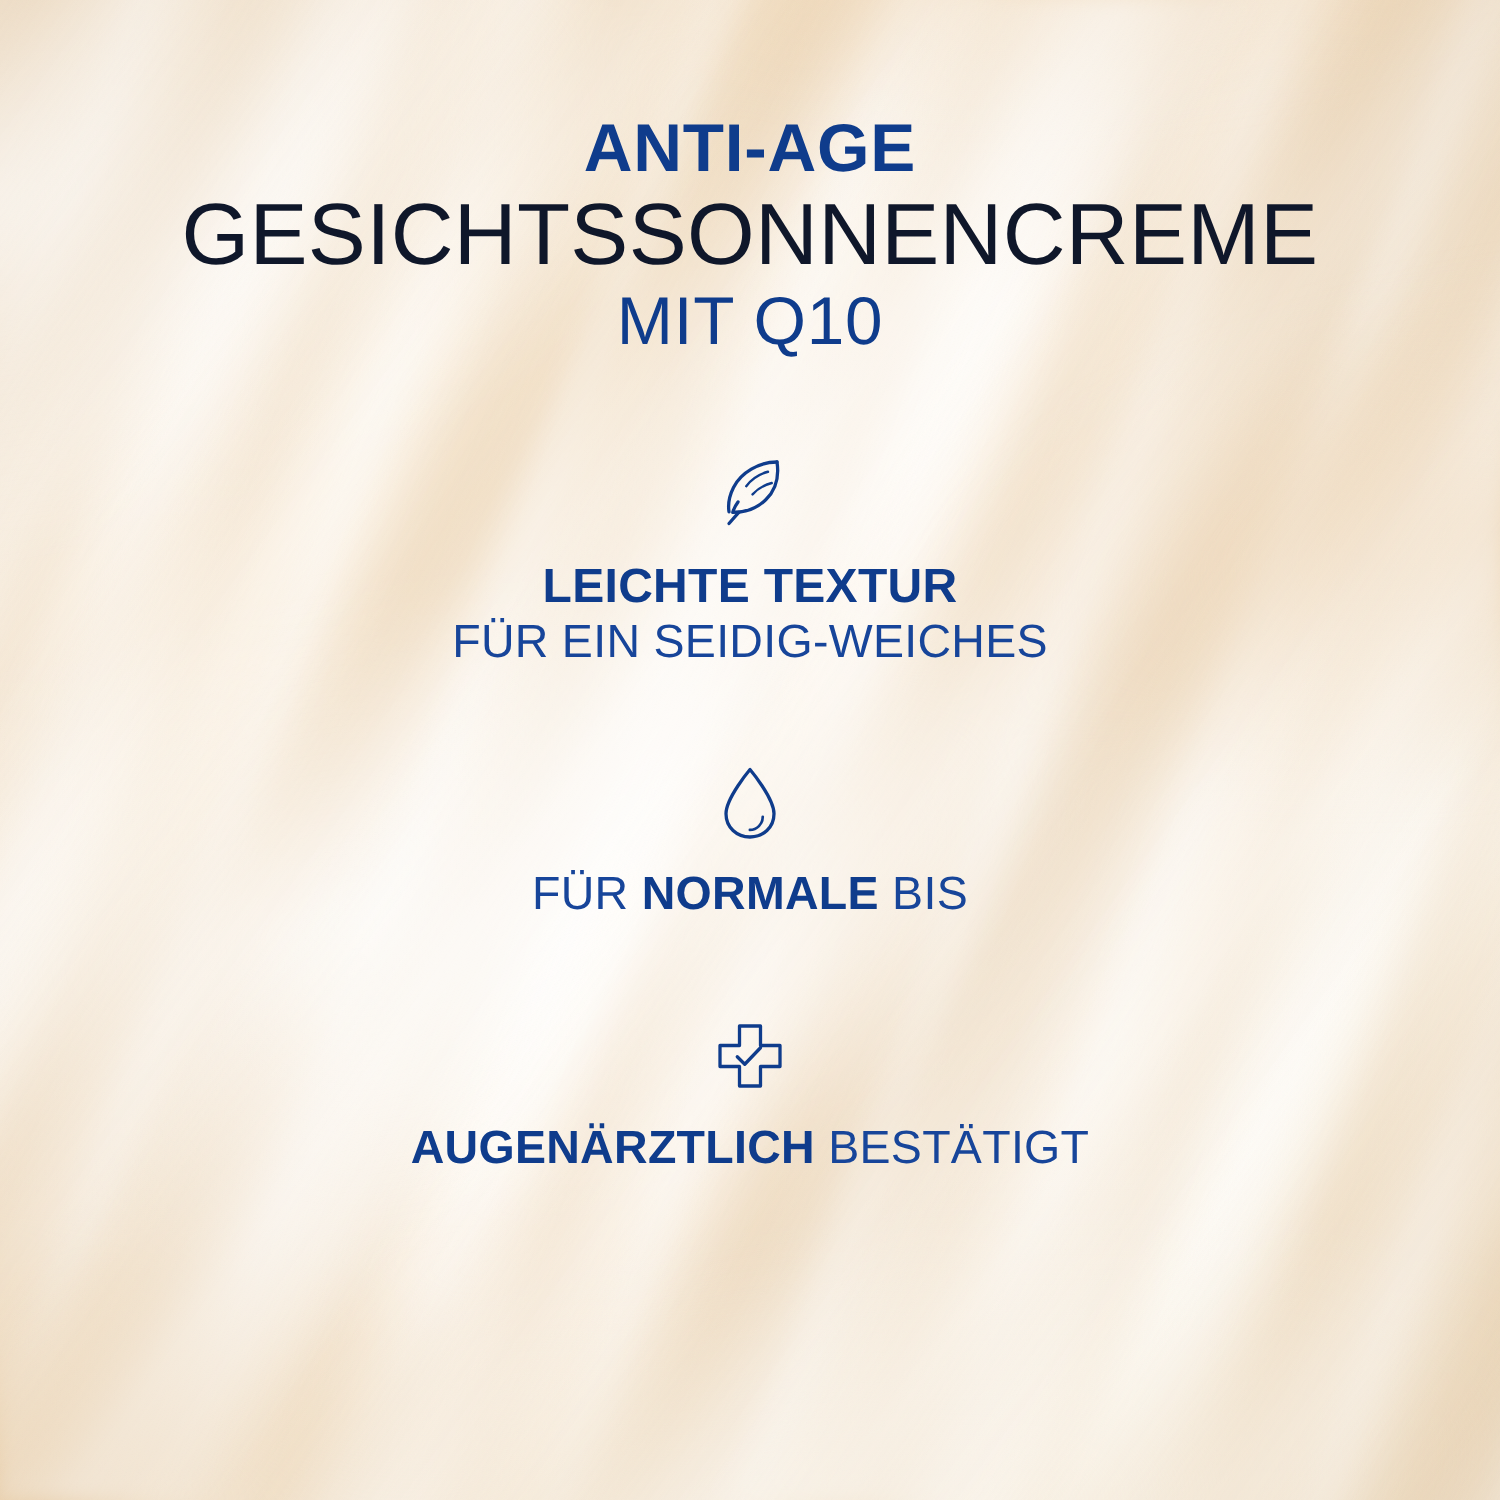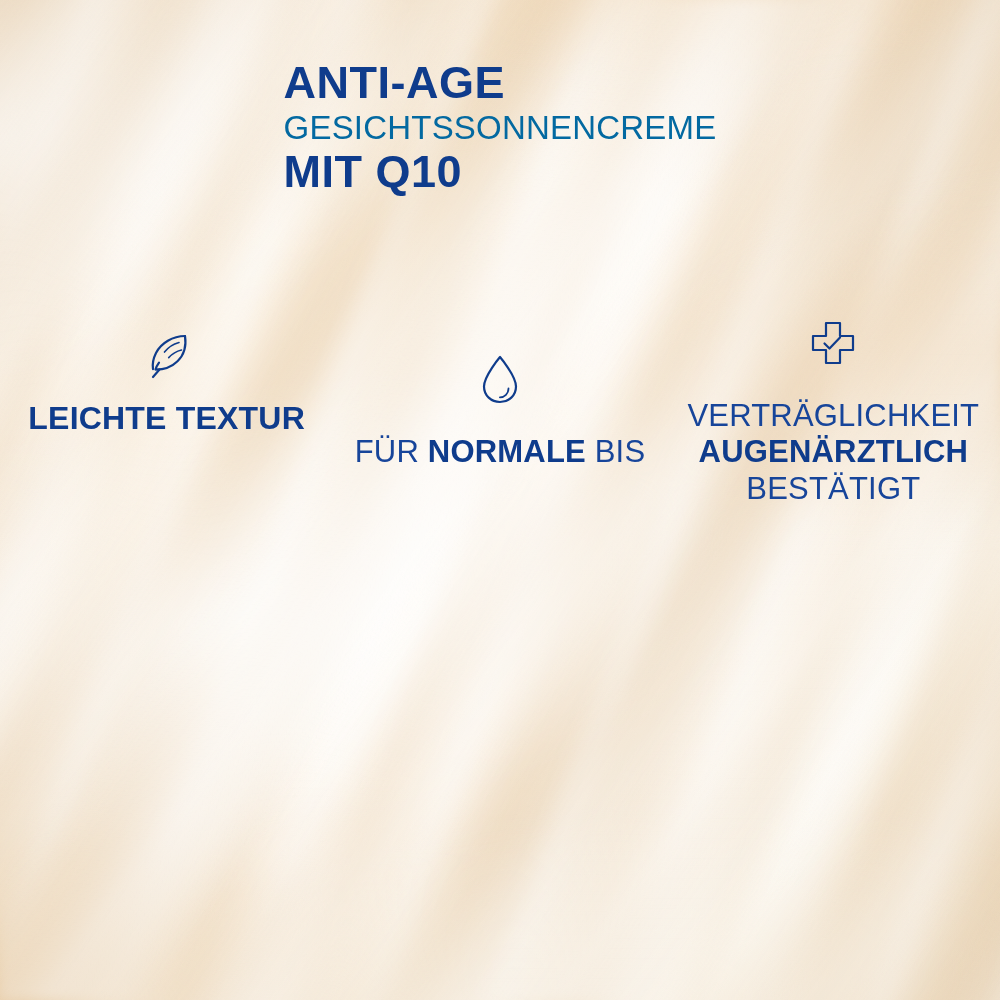--- a/index.html
+++ b/index.html
@@ -105,63 +105,64 @@
   .content {
     position: absolute;
     inset: 0;
     display: flex;
     flex-direction: column;
     align-items: center;
     color: #123d8f;
   }
 
   .headline {
-    margin-top: 60px;
+    margin-top: 76px;
+    text-align: center;
     line-height: 1.04;
     text-transform: uppercase;
   }
   .headline .l1 {
     display: block;
     font-size: 45px;
     font-weight: 700;
     letter-spacing: 0.5px;
     color: #0f3c8c;
   }
   .headline .l2 {
     display: block;
-    font-size: 33px;
+    font-size: 58px;
     font-weight: 400;
     letter-spacing: 0.2px;
-    color: #0369a1;
+    color: #0f172a;
     margin-top: 4px;
   }
   .headline .l3 {
     display: block;
     font-size: 45px;
-    font-weight: 700;
+    font-weight: 400;
     letter-spacing: 0.5px;
     color: #0f3c8c;
     margin-top: 4px;
   }
 
   .benefits {
     margin-top: 58px;
     width: 100%;
     display: flex;
-    flex-direction: row;
-    align-items: center;
+    flex-direction: column;
+    align-items: flex-start;
   }
   .benefit {
     width: 100%;
     display: flex;
     flex-direction: column;
     align-items: center;
     text-align: center;
   }
-  .benefit + .benefit { margin-top: 56px; gap: 12px; }
+  .benefit + .benefit { margin-top: 56px; }
 
   .benefit-icon {
     width: 66px;
     height: 66px;
     display: flex;
     align-items: center;
     justify-content: center;
     margin-bottom: 10px;
   }
   .benefit-icon svg { display: block; }
@@ -208,20 +209,21 @@
           <svg width="58" height="58" viewBox="0 0 58 58" fill="none">
             <path d="M47 8c-12 0-24 7-29 17-3.4 6.8-3.6 12.3-3 16.2" stroke="#0f3c8c" stroke-width="2.2" stroke-linecap="round" fill="none"></path>
             <path d="M47 8c1.5 10-1 19-7.5 25.2C34 38.6 26 41.6 17.5 41.6c0 0 1-3.6 3.5-7" stroke="#0f3c8c" stroke-width="2.2" stroke-linecap="round" stroke-linejoin="round" fill="none"></path>
             <path d="M15 49l6.5-7.4" stroke="#0f3c8c" stroke-width="2.2" stroke-linecap="round"></path>
             <path d="M41 14.5c-6 1.6-11 5-14.5 9.6" stroke="#0f3c8c" stroke-width="1.6" stroke-linecap="round"></path>
             <path d="M43.5 22c-5 1.2-9.5 4-12.8 7.6" stroke="#0f3c8c" stroke-width="1.6" stroke-linecap="round"></path>
           </svg>
         </span>
         <div class="benefit-text">
           <span class="line b1-l1">LEICHTE TEXTUR</span>
+          <span class="line n">FÜR EIN SEIDIG-WEICHES</span>
         </div>
       </div>
 
       <div class="benefit">
         <span class="benefit-icon">
           <svg width="52" height="58" viewBox="0 0 52 58" fill="none">
             <path d="M26 7C26 7 10 26 10 36.5C10 45.6 17.2 52 26 52C34.8 52 42 45.6 42 36.5C42 26 26 7 26 7Z" stroke="#0f3c8c" stroke-width="2.2" fill="none" stroke-linejoin="round"></path>
             <path d="M34.5 38.5c0 5-3.9 8.8-8.6 8.8" stroke="#0f3c8c" stroke-width="1.8" stroke-linecap="round" fill="none"></path>
           </svg>
         </span>
@@ -233,21 +235,20 @@
       </div>
 
       <div class="benefit">
         <span class="benefit-icon">
           <svg width="58" height="58" viewBox="0 0 58 58" fill="none">
             <path d="M22 9h14v13h13v14H36v13H22V36H9V22h13V9z" stroke="#0f3c8c" stroke-width="2.2" fill="none" stroke-linejoin="round"></path>
             <path d="M20.5 29.5l5 5 10.5-11" stroke="#0f3c8c" stroke-width="2.2" stroke-linecap="round" stroke-linejoin="round" fill="none"></path>
           </svg>
         </span>
         <div class="benefit-text">
-          <span class="line n">VERTRÄGLICHKEIT</span>
           <span class="line">
             <span class="b">AUGENÄRZTLICH</span><span class="n"> BESTÄTIGT</span>
           </span>
         </div>
       </div>
 
     </div>
   </div>
 </div>
 

